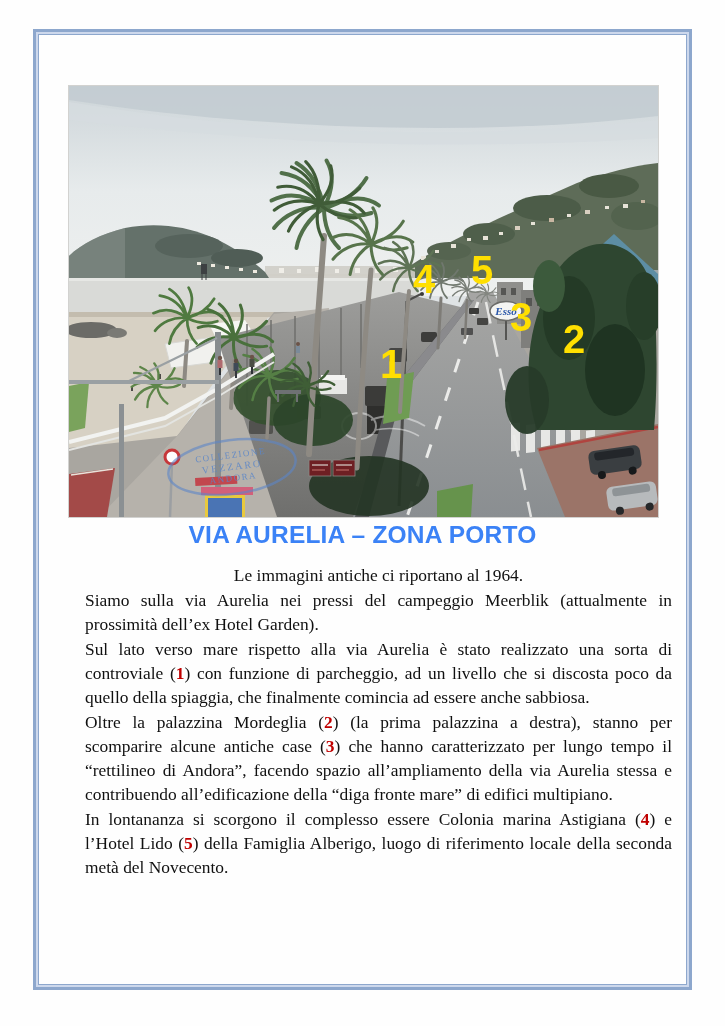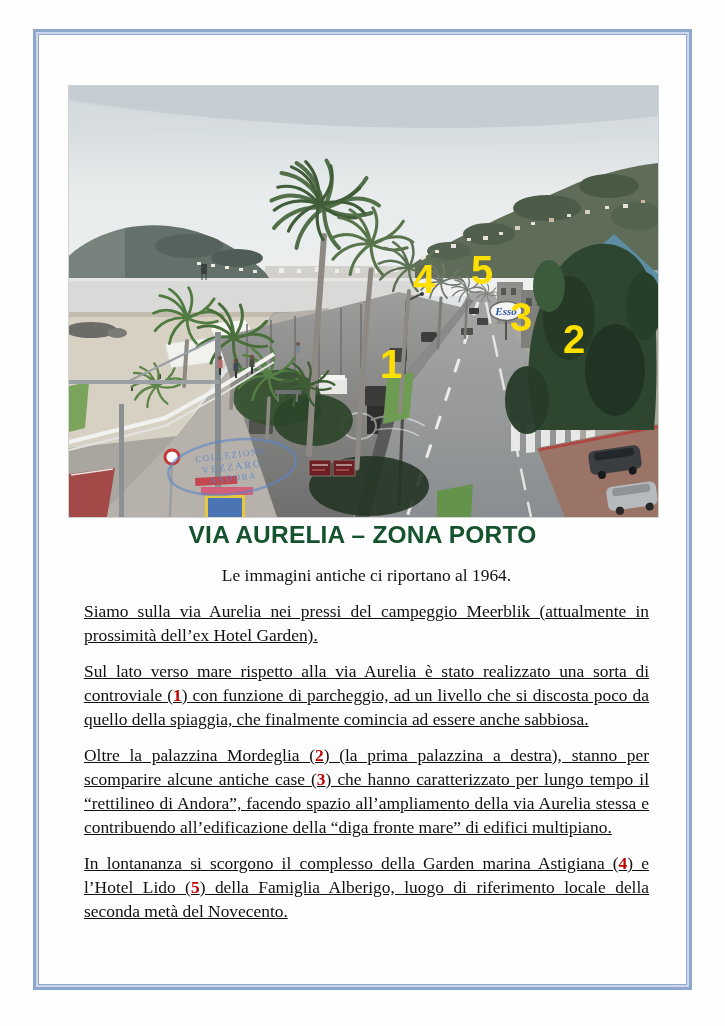--- a/index.html
+++ b/index.html
@@ -20,28 +20,28 @@
     box-sizing:border-box;
   }
   .photo{
     position:absolute;left:68px;top:85px;width:589px;height:431px;
     background:#dfe3e5;border:1px solid #d2d2d0;box-sizing:content-box;
   }
   .photo svg{display:block;width:589px;height:431px;}
   .doc-title{
     position:absolute;left:68px;top:521px;width:589px;text-align:center;
     font-family:"Liberation Sans",sans-serif;font-weight:bold;font-size:24.5px;
-    letter-spacing:.2px;color:#14532d;white-space:nowrap;
+    letter-spacing:.2px;color:#3b82f6;white-space:nowrap;
   }
   .textblock{
-    position:absolute;left:72px;top:563px;width:589px;
+    position:absolute;left:84px;top:563px;width:589px;
     font-size:17.4px;line-height:24px;color:#101010;
   }
   .intro{ text-align:center;margin:0; }
-  .para{ text-align:justify;margin:12px;text-decoration:underline; }
+  .para{ text-align:justify;margin:1px; }
   .refnum{ color:var(--ref-red);font-weight:bold; }
   .marker-text{
     font-family:"Liberation Sans",sans-serif;font-weight:bold;
     fill:var(--marker-yellow);
   }
 </style>
 </head>
 <body>
 
 <div class="page">
@@ -382,16 +382,16 @@
   </div>
 
   <div class="doc-title">VIA AURELIA – ZONA PORTO</div>
 
   <div class="textblock">
     <p class="intro">Le immagini antiche ci riportano al 1964.</p>
     <div id="paras">
         <p class="para"><span>Siamo sulla via Aurelia nei pressi del campeggio Meerblik (attualmente in prossimità dell’ex Hotel Garden).</span></p>
         <p class="para"><span>Sul lato verso mare rispetto alla via Aurelia è stato realizzato una sorta di controviale (</span><span class="refnum">1</span><span>) con funzione di parcheggio, ad un livello che si discosta poco da quello della spiaggia, che finalmente comincia ad essere anche sabbiosa.</span></p>
         <p class="para"><span>Oltre la palazzina Mordeglia (</span><span class="refnum">2</span><span>) (la prima palazzina a destra), stanno per scomparire alcune antiche case (</span><span class="refnum">3</span><span>) che hanno caratterizzato per lungo tempo il “rettilineo di Andora”, facendo spazio all’ampliamento della via Aurelia stessa e contribuendo all’edificazione della “diga fronte mare” di edifici multipiano.</span></p>
-        <p class="para"><span>In lontananza si scorgono il complesso della Garden marina Astigiana (</span><span class="refnum">4</span><span>) e l’Hotel Lido (</span><span class="refnum">5</span><span>) della Famiglia Alberigo, luogo di riferimento locale della seconda metà del Novecento.</span></p>
+        <p class="para"><span>In lontananza si scorgono il complesso essere Colonia marina Astigiana (</span><span class="refnum">4</span><span>) e l’Hotel Lido (</span><span class="refnum">5</span><span>) della Famiglia Alberigo, luogo di riferimento locale della seconda metà del Novecento.</span></p>
       </div>
   </div>
 </div>
 
 </body></html>

